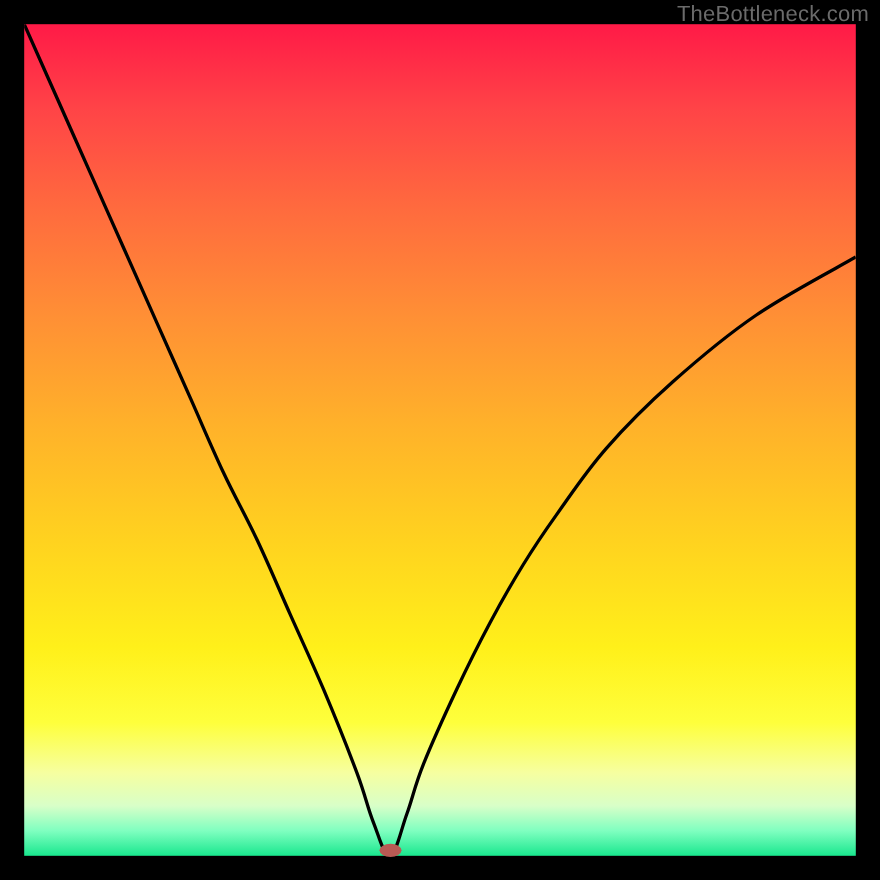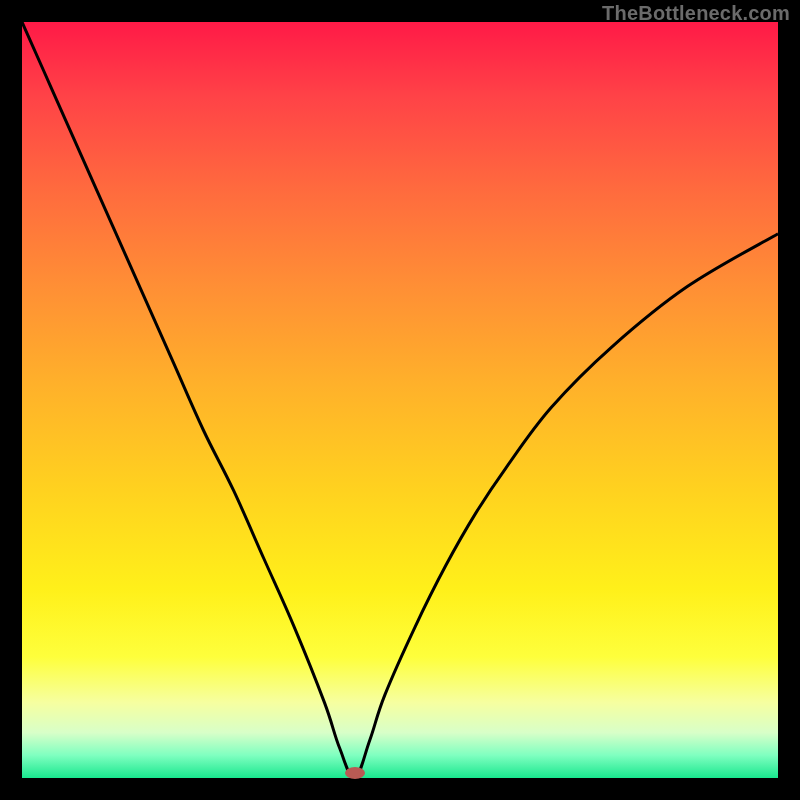--- a/index.html
+++ b/index.html
@@ -31,21 +31,21 @@
       #7fffc0 97%,
       #19e78e 100%
     );
   }
   .watermark {
     position: absolute;
     top: 2px;
     right: 10px;
     color: #6b6b6b;
     font-size: 20px;
-    font-weight: 700;
+    font-weight: 400;
     letter-spacing: 0.2px;
     user-select: none;
   }
   svg.curve {
     position: absolute;
     left: 0;
     top: 0;
     width: 756px;
     height: 756px;
   }

